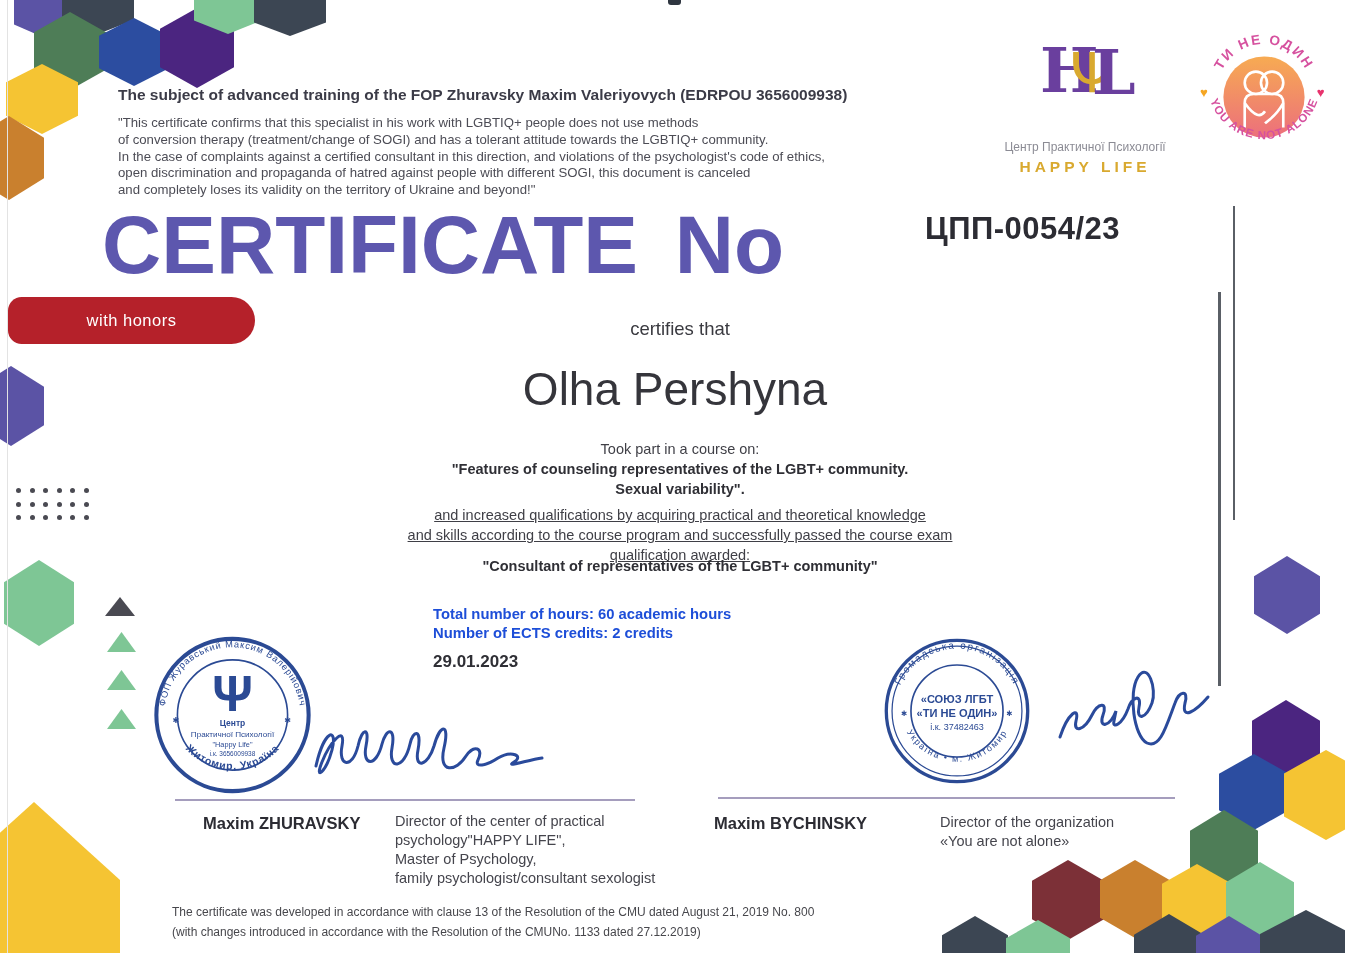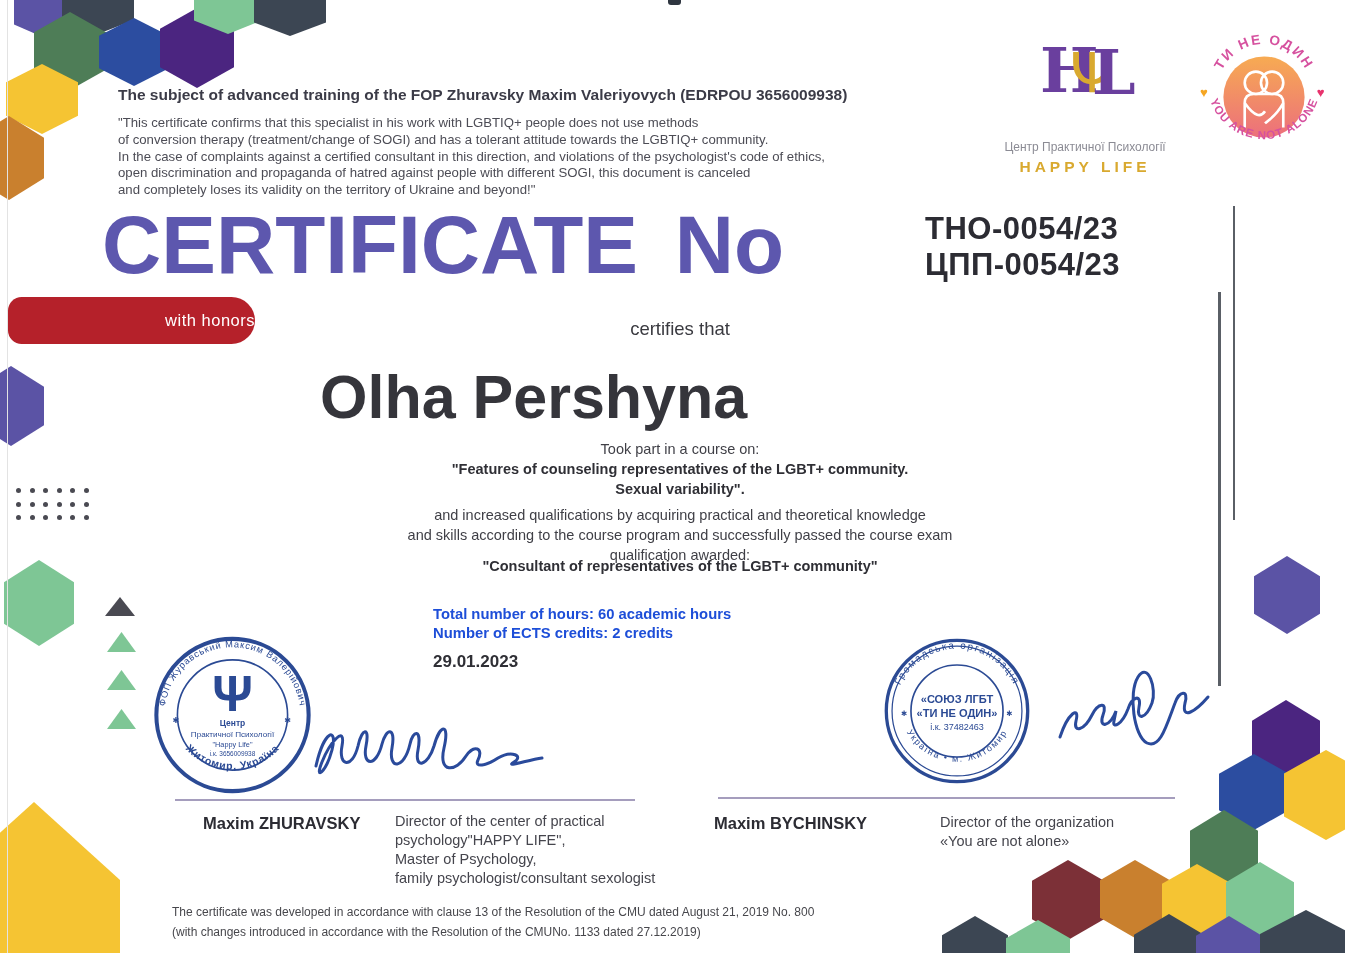--- a/index.html
+++ b/index.html
@@ -10,26 +10,26 @@
   .hex{position:absolute;clip-path:polygon(50% 0%,100% 26%,100% 74%,50% 100%,0% 74%,0% 26%);}
   .tri{position:absolute;clip-path:polygon(50% 0%,100% 100%,0% 100%);}
   .dot{position:absolute;border-radius:50%;}
   .vline{position:absolute;}
   .page-edge{position:absolute;left:7px;top:0;width:1px;height:100%;background:#e3e3e3;}
   .header-subject{left:118px;top:86px;font-size:15.5px;font-weight:bold;color:#3b3b47;}
   .header-quote{left:118px;top:115px;font-size:13.2px;line-height:16.8px;color:#4c4c55;width:780px;}
   .big-title{left:102px;top:198px;font-size:82px;font-weight:800;color:#5d57ae;letter-spacing:0px;word-spacing:14px;}
   .cert-numbers{left:925px;top:211px;font-size:31px;font-weight:800;color:#2c2c33;line-height:36px;letter-spacing:.5px;}
   .ribbon{left:8px;top:297px;width:247px;height:47px;background:#b5212a;border-radius:14px 24px 24px 14px;
-          display:flex;align-items:center;justify-content:flex-end;color:#fff;font-size:16.5px;letter-spacing:.5px;}
+          display:flex;align-items:center;justify-content:center;color:#fff;font-size:16.5px;letter-spacing:.5px;}
   .certifies{left:380px;top:318px;width:600px;text-align:center;font-size:18.5px;color:#3a3a40;}
-  .recipient{left:320px;top:362px;width:710px;text-align:left;font-size:61px;font-weight:700;color:#35353b;}
+  .recipient{left:320px;top:362px;width:710px;text-align:center;font-size:46px;font-weight:400;color:#35353b;}
   .course-intro{left:330px;top:441px;width:700px;text-align:center;font-size:14.5px;color:#3f3f46;}
   .course-title{left:330px;top:459px;width:700px;text-align:center;font-size:14.5px;font-weight:bold;line-height:20px;color:#2f2f35;}
-  .qual-text{left:330px;top:505px;width:700px;text-align:center;font-size:14.5px;line-height:20px;color:#3f3f46;}
+  .qual-text{left:330px;top:505px;width:700px;text-align:center;font-size:14.5px;line-height:20px;color:#3f3f46;text-decoration:underline;}
   .qual-awarded{left:330px;top:558px;width:700px;text-align:center;font-size:14.5px;font-weight:bold;color:#2f2f35;}
   .hours{left:433px;top:605px;font-size:14.8px;font-weight:bold;line-height:19px;color:#1d4ed8;}
   .date{left:433px;top:652px;font-size:17px;font-weight:bold;color:#2f2f35;}
   .divider{position:absolute;height:2px;background:#a59dbd;}
   .sig-name{font-size:16.5px;font-weight:800;color:#2c2c33;}
   .sig-title{font-size:14.5px;line-height:19px;color:#45454d;}
   .footer{left:172px;top:902px;font-size:12px;line-height:20px;color:#47474c;}
   .hl-logo{left:1000px;top:36px;width:170px;text-align:center;}
   .hl-mono{position:relative;height:84px;font-family:"DejaVu Serif", serif;}
   .hl-h{position:absolute;left:40px;top:-2px;font-size:62px;font-weight:bold;}
@@ -100,21 +100,20 @@
 
   <div class="abs header-subject">The subject of advanced training of the FOP Zhuravsky Maxim Valeriyovych (EDRPOU 3656009938)</div>
   <div class="abs header-quote pre">"This certificate confirms that this specialist in his work with LGBTIQ+ people does not use methods
 of conversion therapy (treatment/change of SOGI) and has a tolerant attitude towards the LGBTIQ+ community.
 In the case of complaints against a certified consultant in this direction, and violations of the psychologist's code of ethics,
 open discrimination and propaganda of hatred against people with different SOGI, this document is canceled
 and completely loses its validity on the territory of Ukraine and beyond!"</div>
 
   <div class="abs big-title">CERTIFICATE No</div>
   <div class="abs cert-numbers">
-    <div>ТНО-0054/23</div>
     <div>ЦПП-0054/23</div>
   </div>
 
   <div class="abs ribbon">
     <span>with honors</span>
   </div>
 
   <div class="abs certifies">certifies that</div>
   <div class="abs recipient">Olha Pershyna</div>
   <div class="abs course-intro">Took part in a course on:</div>

